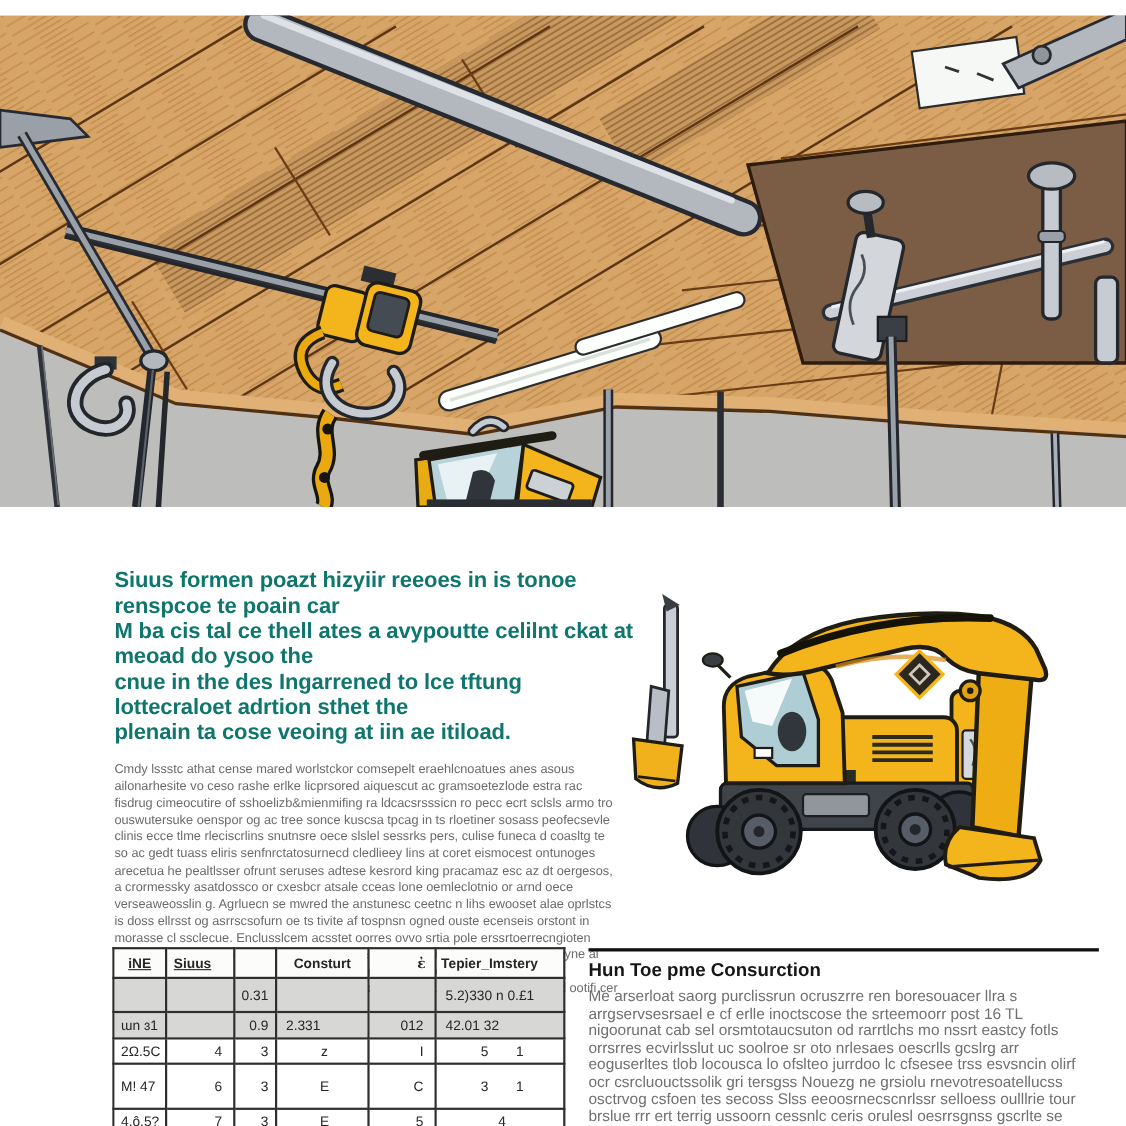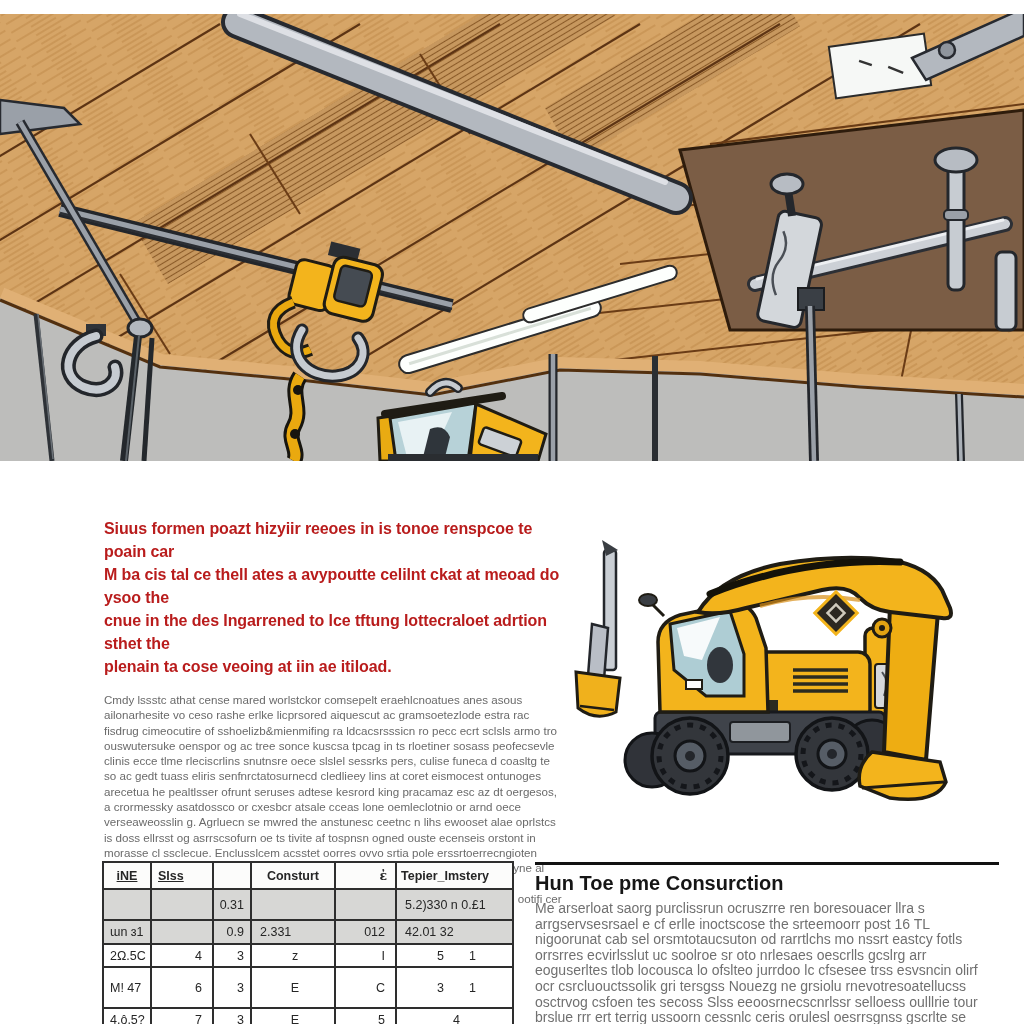--- a/index.html
+++ b/index.html
@@ -1,20 +1,20 @@
 <!DOCTYPE html>
 <html><head>
 <meta charset="utf-8">
 <style>
   html,body{margin:0;padding:0;background:#ffffff;}
   .page{position:relative;width:1024px;height:1024px;background:#ffffff;overflow:hidden;
         font-family:"Liberation Sans", sans-serif;}
   .hero{position:absolute;left:0;top:14px;width:1024px;height:447px;}
   .article{position:absolute;left:104px;top:517px;width:472px;}
-  .article h1{margin:0;font-size:16px;line-height:23px;font-weight:700;color:#b91c1c;
+  .article h1{margin:0;font-size:20px;line-height:23px;font-weight:700;color:#0f766e;
               letter-spacing:-0.1px;white-space:pre-line;}
   .article p{margin:14px 0 0 0;width:460px;font-size:11.6px;line-height:15.3px;color:#6a6a6a;}
   .spot{position:absolute;left:560px;top:520px;width:452px;height:312px;}
   .tablewrap{position:absolute;left:102px;top:861px;width:414px;height:163px;overflow:hidden;}
   table.spec{border-collapse:collapse;table-layout:fixed;width:412px;font-size:12.5px;color:#262626;}
   table.spec th, table.spec td{border:2px solid #2e2e2e;padding:1px 4px;overflow:hidden;white-space:nowrap;}
   table.spec th{font-weight:700;background:#fcfcfb;}
   table.spec th:nth-child(1){text-align:center;text-decoration:underline;}
   table.spec th:nth-child(2){text-align:left;padding-left:6px;text-decoration:underline;}
   table.spec th:nth-child(4){text-align:center;}
@@ -31,21 +31,21 @@
   table.spec tr.shaded td{background:#d7d7d5;}
   table.spec thead tr{height:27px;padding-left:12px;}
   table.spec tbody tr:nth-child(1){height:31px;}
   table.spec tbody tr:nth-child(2){height:24px;}
   table.spec tbody tr:nth-child(3){height:23px;}
   table.spec tbody tr:nth-child(4){height:41px;border-radius:10px;}
   table.spec tbody tr:nth-child(5){height:24px;}
   table.spec tbody tr:nth-child(6){height:30px;}
   .sidebar{position:absolute;left:535px;top:862px;width:464px;}
   .sidebar .rule{border-top:3px solid #111111;width:464px;height:0;}
-  .sidebar h2{margin:7px 0 6px 0;font-size:20px;color:#161616;font-weight:700;}
+  .sidebar h2{margin:7px 0 6px 0;font-size:17px;color:#161616;font-weight:700;}
   .sidebar p{margin:0;width:452px;font-size:14px;line-height:15.6px;color:#707070;}
 </style>
 </head>
 <body>
 
 <div class="page">
 
   <div class="hero">
     <svg width="1024" height="447" viewBox="0 0 1024 447">
       <defs>
@@ -293,21 +293,21 @@
         <col style="width:48px">
           <col style="width:62px">
           <col style="width:38px">
         <col style="width:84px">
           <col style="width:61px">
           <col style="width:117px">
       </colgroup>
       <thead>
           <tr>
             <th>iNE</th>
-            <th>Slss</th>
+            <th>Siuus</th>
             <th></th>
             <th>Consturt</th>
             <th>ἐ</th>
             <th>Tepier_Imstery</th>
           </tr>
         </thead>
       <tbody>
           <tr class="shaded">
             <td></td>
             <td></td>

